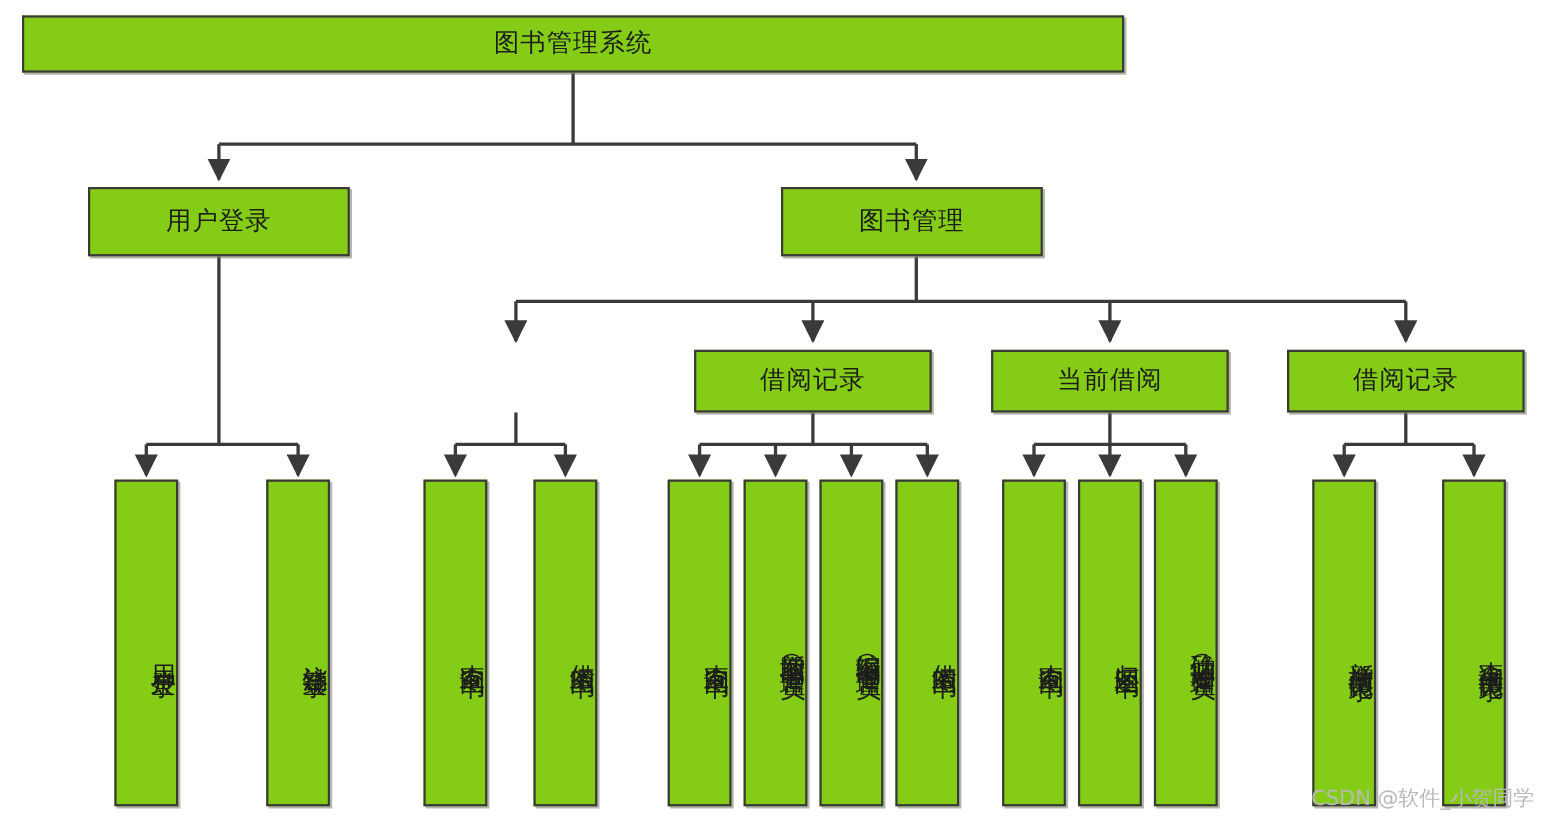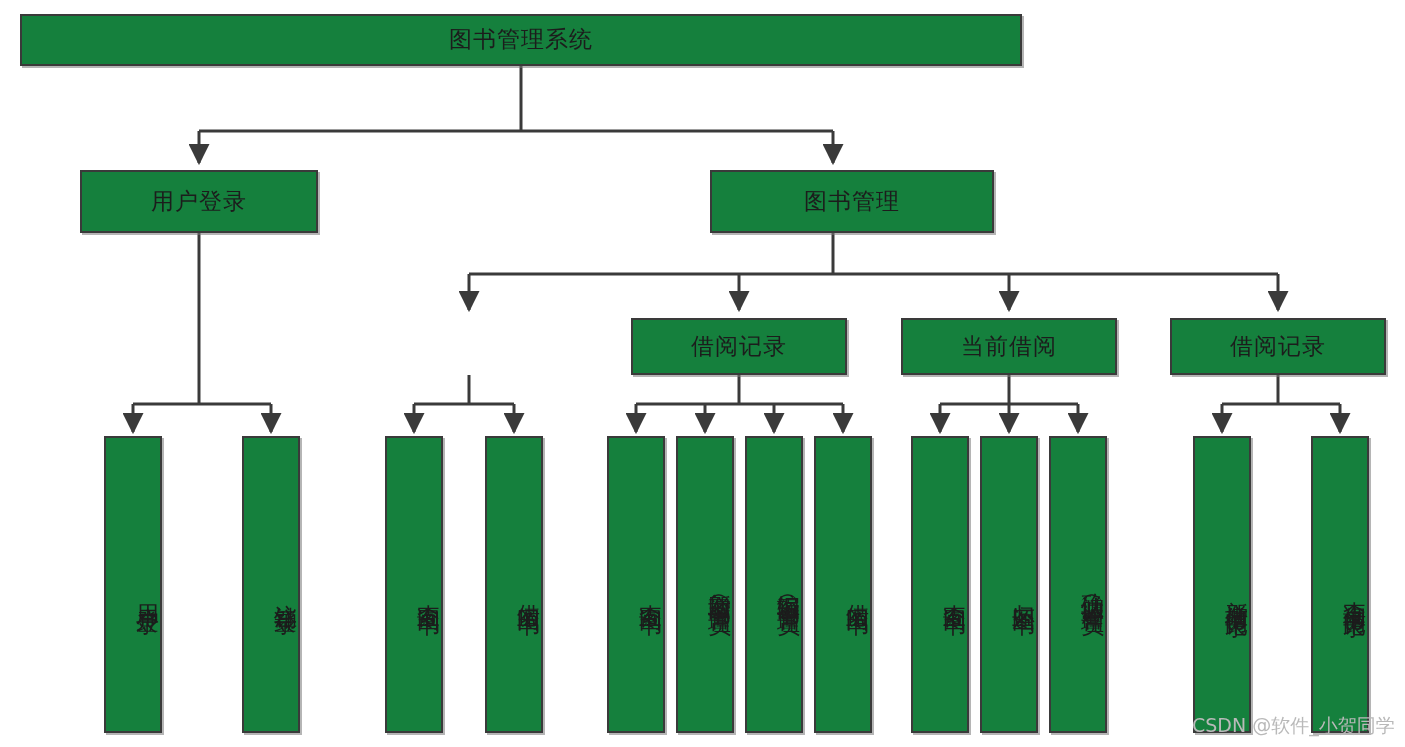--- a/index.html
+++ b/index.html
@@ -20,21 +20,21 @@
   svg#edges {
     position: absolute;
     left: 0;
     top: 0;
     width: 1405px;
     height: 747px;
   }
   .node {
     position: absolute;
     box-sizing: border-box;
-    background: #15803d;
+    background: #84cc16;
     border: 2px solid #3a3a3a;
     box-shadow: 2px 2px 0 0 rgba(120,120,120,0.55);
     display: flex;
     align-items: center;
     justify-content: center;
     color: #1c1c1c;
     z-index: 2;
   }
   .node.horiz {
     font-size: 23px;
@@ -114,21 +114,21 @@
       <path d="M 1278 375 L 1278 404"></path>
       <path d="M 1222 404 L 1340 404"></path>
       <path d="M 1222 404 L 1222 432" marker-end="url(#arrow)"></path>
       <path d="M 1340 404 L 1340 432" marker-end="url(#arrow)"></path>
     </g>
   </svg>
 
   <div class="node horiz" style="left:20px; top:14px; width:1002px; height:52px;">图书管理系统</div>
 
   <div class="node horiz" style="left:80px; top:170px; width:238px; height:63px;">用户登录</div>
-  <div class="node horiz" style="left:710px; top:170px; width:284px; height:63px;">图书管理</div>
+  <div class="node horiz" style="left:710px; top:170px; width:238px; height:63px;">图书管理</div>
 
   <div class="node horiz" style="left:631px; top:318px; width:216px; height:57px;">借阅记录</div>
   <div class="node horiz" style="left:901px; top:318px; width:216px; height:57px;">当前借阅</div>
   <div class="node horiz" style="left:1170px; top:318px; width:216px; height:57px;">借阅记录</div>
 
   <div class="node vert" style="left:104px; top:436px; width:58px; height:297px;">用户登录</div>
   <div class="node vert" style="left:242px; top:436px; width:58px; height:297px;">注销登录</div>
 
   <div class="node vert" style="left:385px; top:436px; width:58px; height:297px;">查询图书</div>
   <div class="node vert" style="left:485px; top:436px; width:58px; height:297px;">借阅图书</div>

